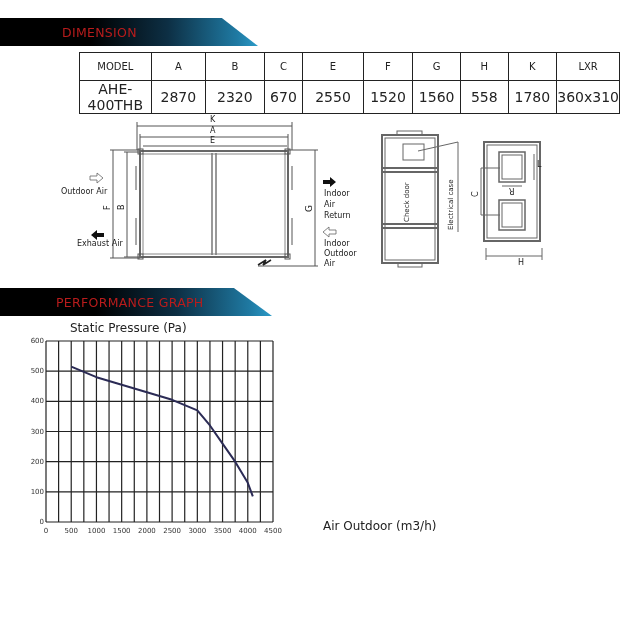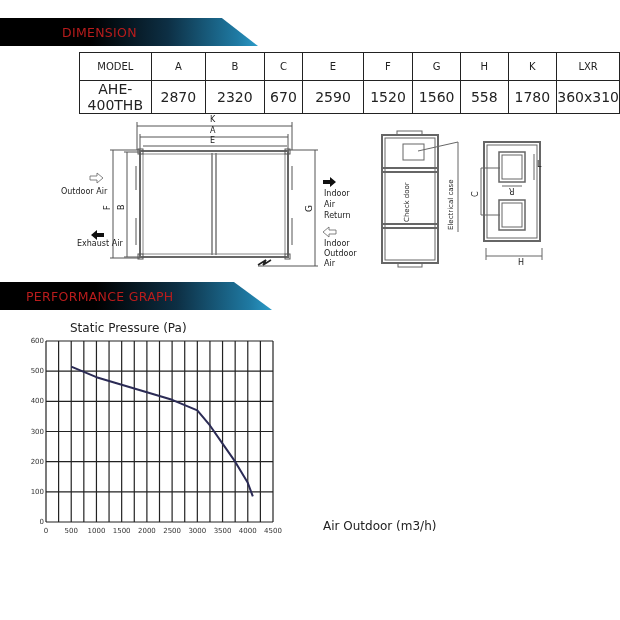--- a/index.html
+++ b/index.html
@@ -34,21 +34,21 @@
     <td style="width:47px">G</td>
     <td style="width:47px">H</td>
     <td style="width:48px">K</td>
     <td style="width:55px">LXR</td>
   </tr>
   <tr style="font-size:14px">
     <td style="height:23px">AHE-400THB</td>
     <td>2870</td>
     <td>2320</td>
     <td>670</td>
-    <td>2590</td>
+    <td>2550</td>
     <td>1520</td>
     <td>1560</td>
     <td>558</td>
     <td>1780</td>
     <td>360x310</td>
   </tr>
 </tbody>
   </table>
 
 <svg style="position:absolute;left:0;top:0" width="620" height="620">
@@ -151,21 +151,21 @@
       <line x1="542" y1="248" x2="542" y2="260"></line>
   </g>
 </svg>
 <span class="vlbl" style="left:403px;top:222px;font-size:7px">Check door</span>
 <span class="vlbl" style="left:447px;top:230px;font-size:7px">Electrical case</span>
 <span class="lbl" style="left:537px;top:160px">L</span>
 <span class="lbl" style="left:509px;top:186px;transform:rotate(180deg)">R</span>
 <span class="vlbl" style="left:471px;top:197px">C</span>
 <span class="lbl" style="left:518px;top:258px">H</span>
 
-<div class="banner" style="top:282px;width:272px;padding-left:26px;box-sizing:border-box;">
+<div class="banner" style="top:288px;width:272px;padding-left:56px;box-sizing:border-box;">
   <div class="bg"></div>
   <span>PERFORMANCE GRAPH</span>
 </div>
 
 <span class="axis-title" style="left:34px;top:321px">Static Pressure (Pa)</span>
 <span class="axis-title" style="left:287px;top:519px">Air Outdoor (m3/h)</span>
 <svg id="chart" style="position:absolute;left:0;top:0" width="620" height="620">
     <line x1="46" y1="341" x2="46" y2="522" stroke="#222" stroke-width="1.2"></line>
     <line x1="58.611111111111114" y1="341" x2="58.611111111111114" y2="522" stroke="#222" stroke-width="1.2"></line>
     <line x1="71.22222222222223" y1="341" x2="71.22222222222223" y2="522" stroke="#222" stroke-width="1.2"></line>

